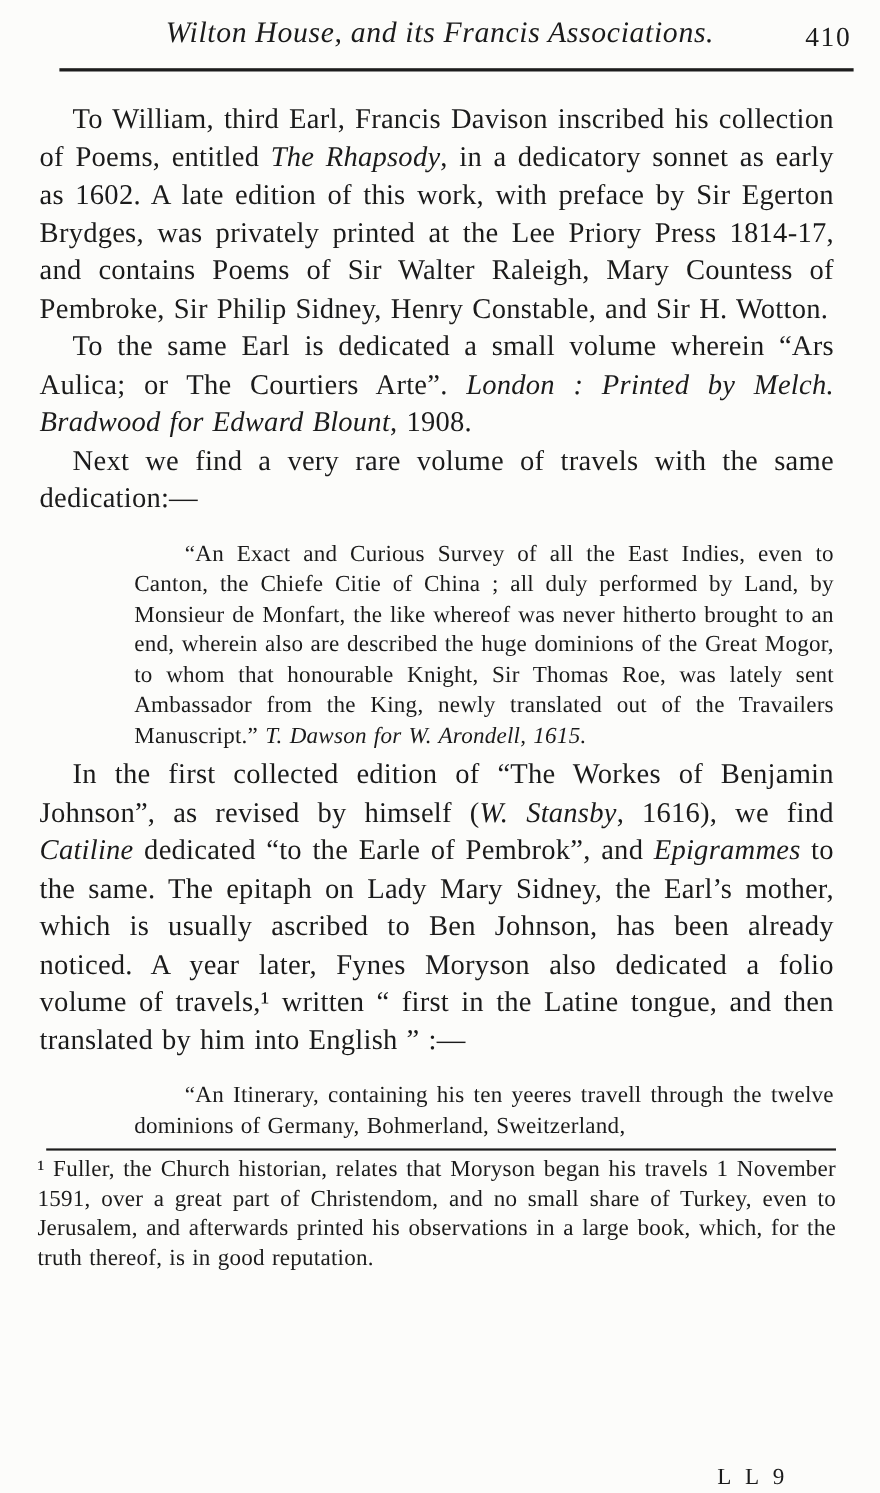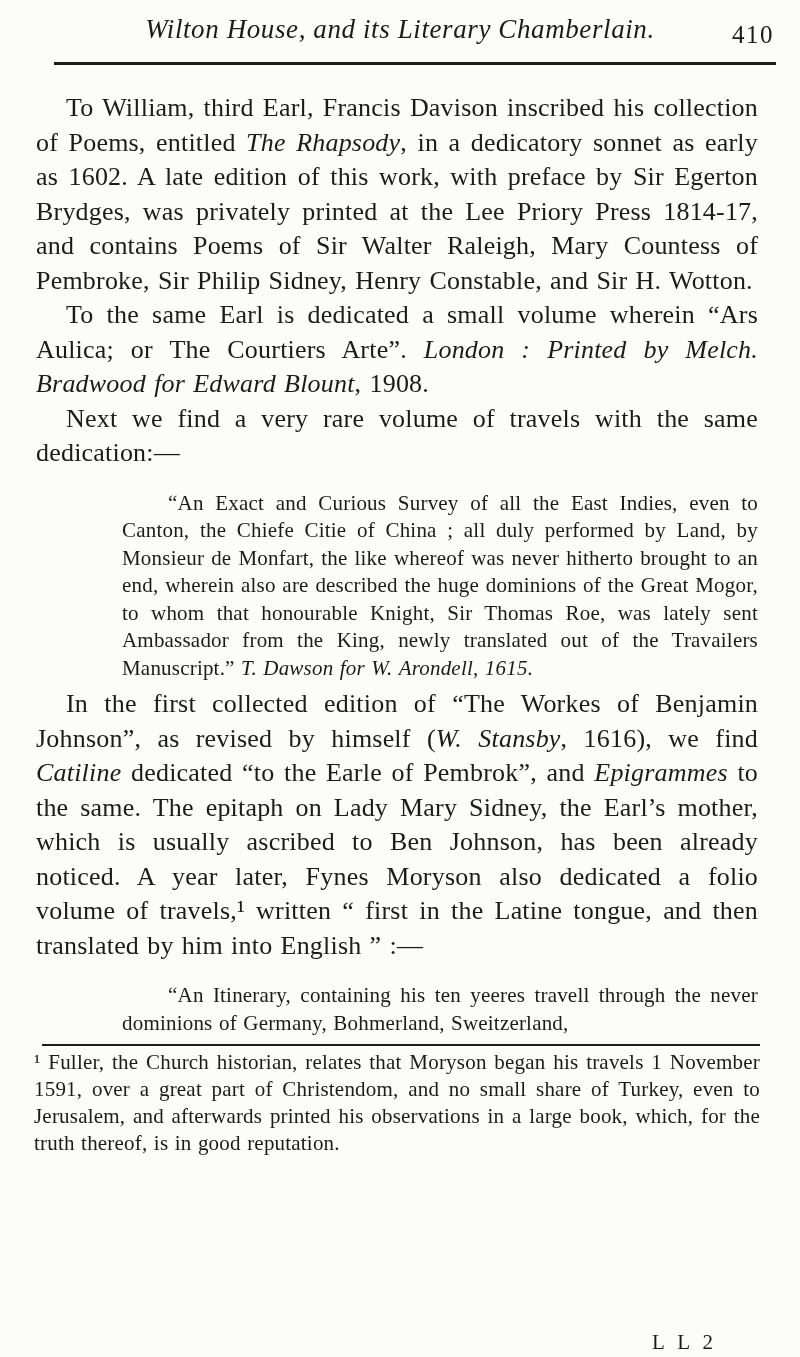--- a/index.html
+++ b/index.html
@@ -87,34 +87,34 @@
     letter-spacing: 4px;
     white-space: nowrap;
   }
 </style>
 </head>
 <body>
 
 <div class="page">
 
   <header class="running-head">
-    <div class="head-title">Wilton House, and its Literary Chamberlain.</div>
+    <div class="head-title">Wilton House, and its Francis Associations.</div>
     <div class="folio">410</div>
   </header>
 
   <div class="head-rule"></div>
 
   <main class="text-block">
     <p class="para indent"><span>To William, third Earl, Francis Davison inscribed his collection of Poems, entitled </span><span class="it">The Rhapsody</span><span>, in a dedicatory sonnet as early as 1602. A late edition of this work, with preface by Sir Egerton Brydges, was privately printed at the Lee Priory Press 1814-17, and contains Poems of Sir Walter Raleigh, Mary Countess of Pembroke, Sir Philip Sidney, Henry Constable, and Sir H. Wotton.</span></p>
     <p class="para indent"><span>To the same Earl is dedicated a small volume wherein “Ars Aulica; or The Courtiers Arte”. </span><span class="it">London : Printed by Melch. Bradwood for Edward Blount</span><span>, 1908.</span></p>
     <p class="para indent"><span>Next we find a very rare volume of travels with the same dedication:—</span></p>
     <blockquote class="quote"><span>“An Exact and Curious Survey of all the East Indies, even to Canton, the Chiefe Citie of China ; all duly performed by Land, by Monsieur de Monfart, the like whereof was never hitherto brought to an end, wherein also are described the huge dominions of the Great Mogor, to whom that honourable Knight, Sir Thomas Roe, was lately sent Ambassador from the King, newly translated out of the Travailers Manuscript.” </span><span class="it">T. Dawson for W. Arondell, 1615.</span></blockquote>
     <p class="para indent"><span>In the first collected edition of “The Workes of Benjamin Johnson”, as revised by himself (</span><span class="it">W. Stansby</span><span>, 1616), we find </span><span class="it">Catiline</span><span> dedicated “to the Earle of Pembrok”, and </span><span class="it">Epigrammes</span><span> to the same. The epitaph on Lady Mary Sidney, the Earl’s mother, which is usually ascribed to Ben Johnson, has been already noticed. A year later, Fynes Moryson also dedicated a folio volume of travels,¹ written “ first in the Latine tongue, and then translated by him into English ” :—</span></p>
-    <blockquote class="quote"><span>“An Itinerary, containing his ten yeeres travell through the never dominions of Germany, Bohmerland, Sweitzerland,</span></blockquote>
+    <blockquote class="quote"><span>“An Itinerary, containing his ten yeeres travell through the twelve dominions of Germany, Bohmerland, Sweitzerland,</span></blockquote>
   </main>
 
   <div class="foot-rule"></div>
 
   <p class="footnote"><span>¹ Fuller, the Church historian, relates that Moryson began his travels 1 November 1591, over a great part of Christendom, and no small share of Turkey, even to Jerusalem, and afterwards printed his observations in a large book, which, for the truth thereof, is in good reputation.</span></p>
 
-  <div class="signature">L L 2</div>
+  <div class="signature">L L 9</div>
 
 </div>
 
 </body></html>

